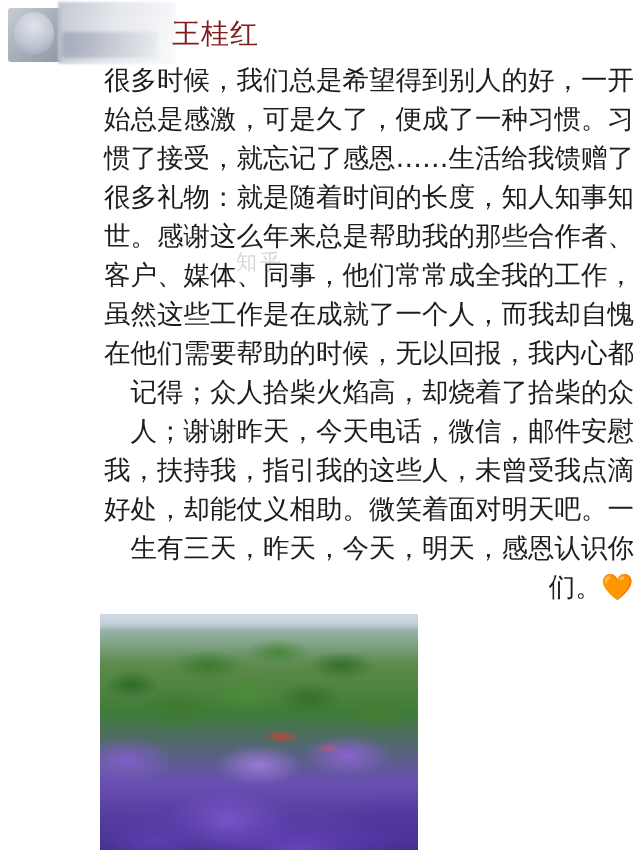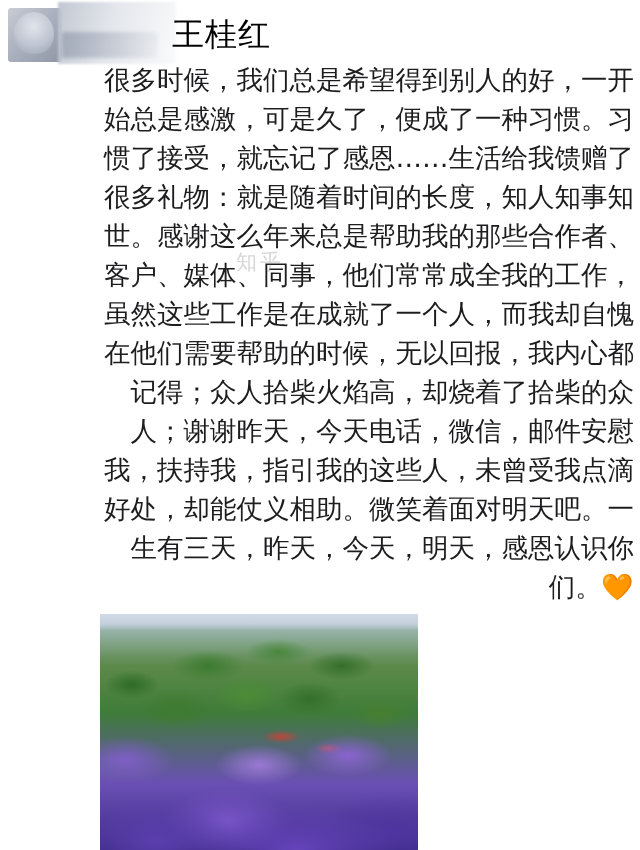--- a/index.html
+++ b/index.html
@@ -68,23 +68,23 @@
     width: 96px; height: 26px;
     background: linear-gradient(100deg, rgba(150,158,174,.75), rgba(205,210,220,.2));
     border-radius: 2px;
     filter: blur(1.5px);
   }
 
   .username {
     position: absolute;
     left: 172px;
     top: 20px;
-    font-size: 32px;
+    font-size: 28px;
     line-height: 28px;
-    color: #000000;
+    color: #7f1d1d;
     font-family: "DejaVu Sans", "Liberation Sans", sans-serif;
     letter-spacing: 1px;
     white-space: nowrap;
   }
 
   
   .body-text {
     position: absolute;
     left: 100px;
     top: 60px;

